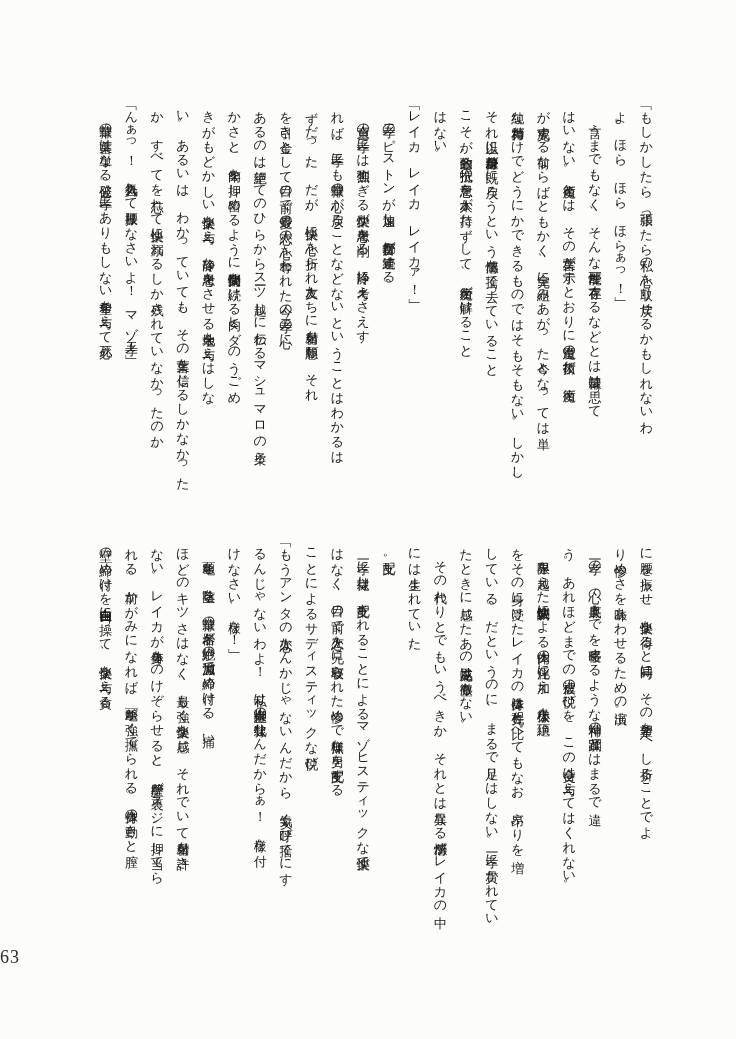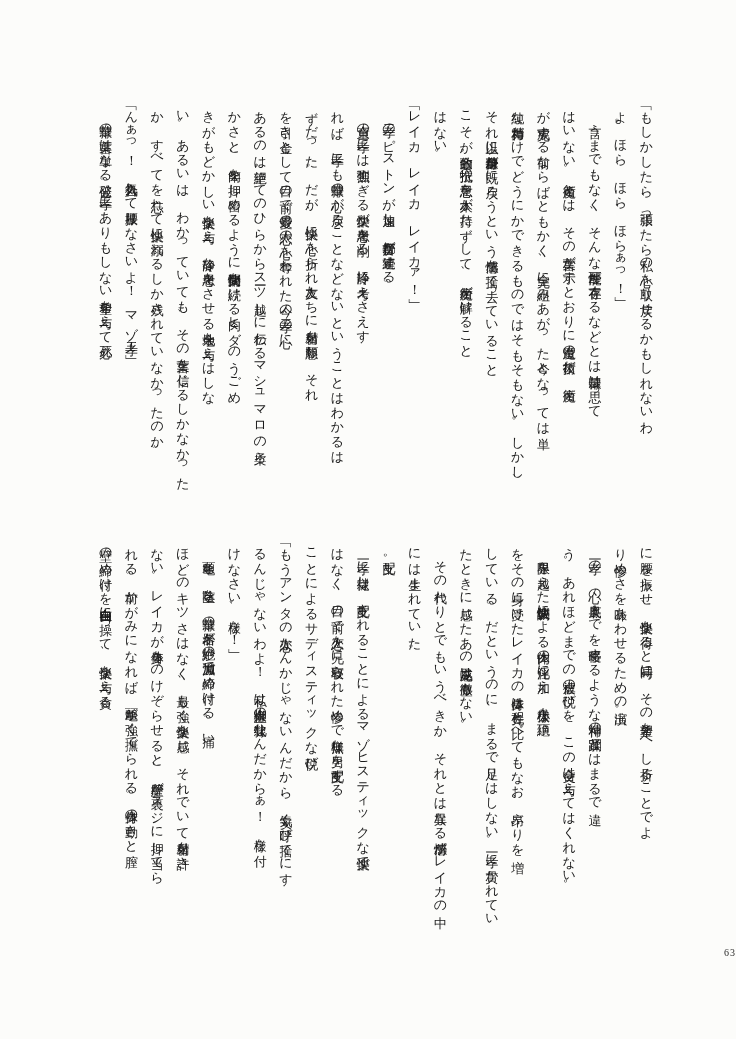--- a/index.html
+++ b/index.html
@@ -35,22 +35,22 @@
     line-height: 25.75px;
     height: 392px;
   }
   #block-top { top: 102px; }
   #block-bottom { top: 539px; }
   .page-number {
     position: absolute;
     top: 947px;
     left: 0;
     width: 736px;
-    text-align: right;
-    font-size: 10px;
+    text-align: left;
+    font-size: 18px;
     color: #2a2a2a;
     letter-spacing: 1px;
   }
 </style>
 </head>
 <body style="background: rgb(252, 252, 250);">
 
 <div class="page">
 
   <div id="block-top" class="vblock" style="color: rgb(27, 27, 27);">

